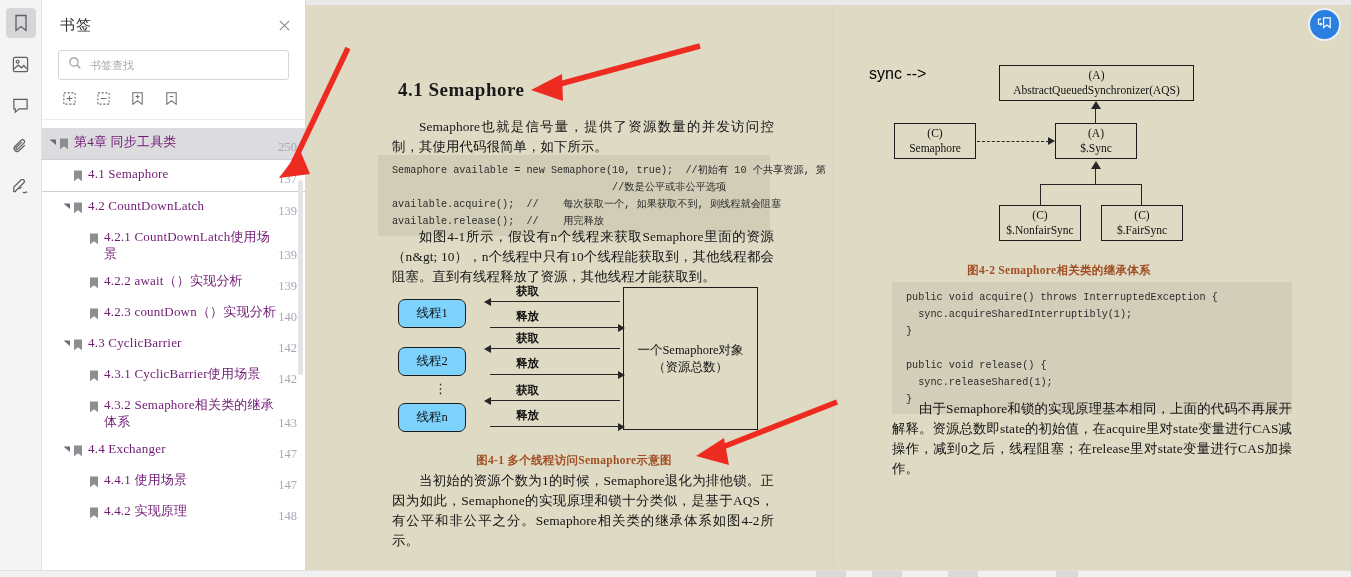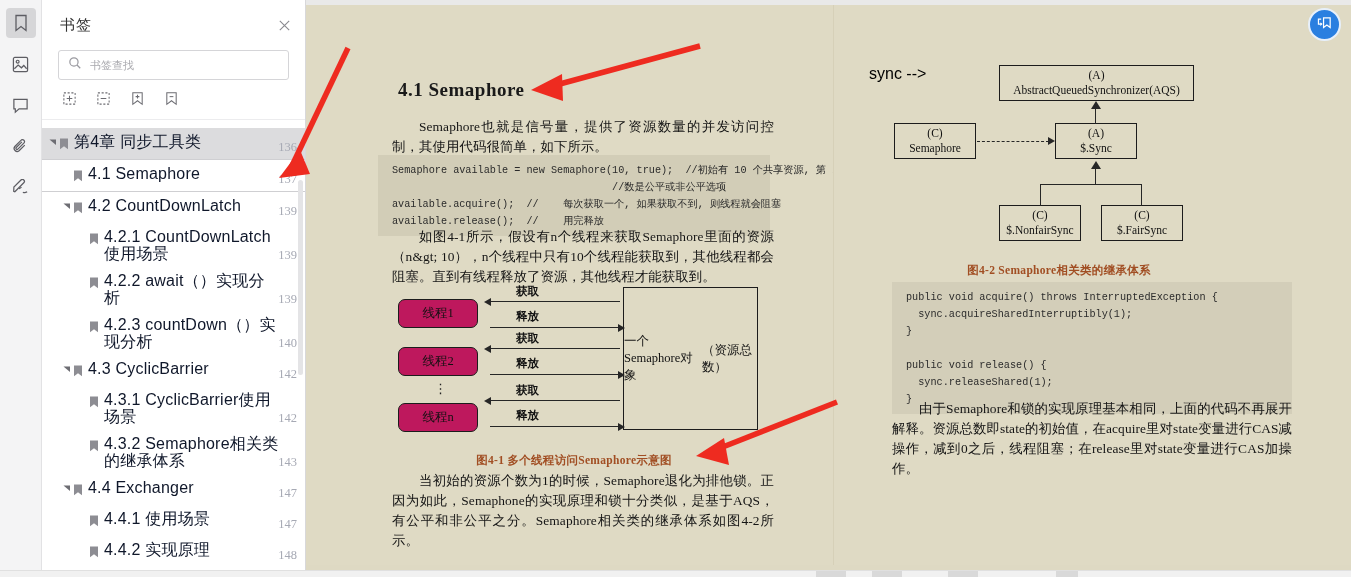--- a/index.html
+++ b/index.html
@@ -63,22 +63,22 @@
     min-height: 26px; padding: 5px 26px 5px 0;
   }
   .node.sel { background: #dcdcde; }
   .node.sel2 { background: #ffffff; border: 1px solid #cfcfd2; border-left: none; border-right: none;}
   .twisty {
     width: 10px; flex: 0 0 10px; margin-top: 5px; color: #777;
     display: flex; align-items: center; justify-content: center;
   }
   .bmk { width: 11px; flex: 0 0 11px; margin: 3px 4px 0 1px; color: #8d8d93; }
   .node-label {
-    flex: 1; font-size: 16px; line-height: 17px; color: #0f172a;
-    font-family: Liberation Sans, sans-serif; letter-spacing: .2px;
+    flex: 1; font-size: 13px; line-height: 17px; color: #701a75;
+    font-family: Liberation Serif, serif; letter-spacing: .2px;
   }
   .node-page {
     position: absolute; right: 8px; bottom: 4px;
     font-size: 12.5px; color: #a6a9b4; font-family: "Liberation Serif", serif;
   }
   .d0 { padding-left: 6px; }
   .d1 { padding-left: 20px; }
   .d2 { padding-left: 36px; }
 
   .panel-scroll {
@@ -114,29 +114,29 @@
   }
   .code-box.alt { background: #d3ceb9; }
   .fig-cap {
     font-family: "Liberation Serif", serif; font-size: 11.5px; color: #a14e23;
     text-align: center; font-weight: 600; letter-spacing: .3px;
   }
 
   
   .fig1 { position: relative; width: 360px; height: 145px; }
   .thr-box {
-    position: absolute; width: 80px; height: 29px; border: 1.6px solid #1c1c1c;
-    border-radius: 7px; background: #be185d;
+    position: absolute; width: 68px; height: 29px; border: 1.6px solid #1c1c1c;
+    border-radius: 7px; background: #7dd3fc;
     display: flex; align-items: center; justify-content: center;
     font-family: "Liberation Serif", serif; font-size: 12.5px; color: #111;
   }
   .sem-box {
     position: absolute; left: 225px; top: 0; width: 135px; height: 143px;
     border: 1.6px solid #1c1c1c; background: #dfdac4;
-    display: flex; flex-direction: row; align-items: center; justify-content: center;
+    display: flex; flex-direction: column; align-items: center; justify-content: center;
     font-family: "Liberation Serif", serif; font-size: 12.5px; color: #111; line-height: 17px;
   }
   .arrow-lbl {
     position: absolute; font-family: "Liberation Serif", serif; font-size: 11.5px;
     font-weight: 700; color: #111;
   }
   .aline { position: absolute; height: 1.4px; background: #262626; }
   .ahead { position: absolute; width: 0; height: 0; }
   .ahead.left  { border-top: 4px solid transparent; border-bottom: 4px solid transparent; border-right: 7px solid #262626; }
   .ahead.right { border-top: 4px solid transparent; border-bottom: 4px solid transparent; border-left: 7px solid #262626; }
@@ -291,21 +291,21 @@
         <div class="node d0 sel">
           <div class="twisty">
             <svg width="8" height="8" viewBox="0 0 8 8">
               <path d="M0.5 1.5 L7 1.5 L7 7 z" fill="#6d6d73"></path>
             </svg>
           </div>
           <div class="bmk"><svg width="10" height="12" viewBox="0 0 10 12">
               <path d="M1 0.6h8v10.6l-4-3-4 3z" fill="#8d8d93"></path>
             </svg></div>
           <div class="node-label">第4章  同步工具类</div>
-          <div class="node-page">136</div>
+          <div class="node-page">250</div>
         </div>
         <div class="node d1 sel2">
           <div class="twisty"></div>
           <div class="bmk"><svg width="10" height="12" viewBox="0 0 10 12">
               <path d="M1 0.6h8v10.6l-4-3-4 3z" fill="#8d8d93"></path>
             </svg></div>
           <div class="node-label">4.1 Semaphore</div>
           <div class="node-page">137</div>
         </div>
         <div class="node d1">

